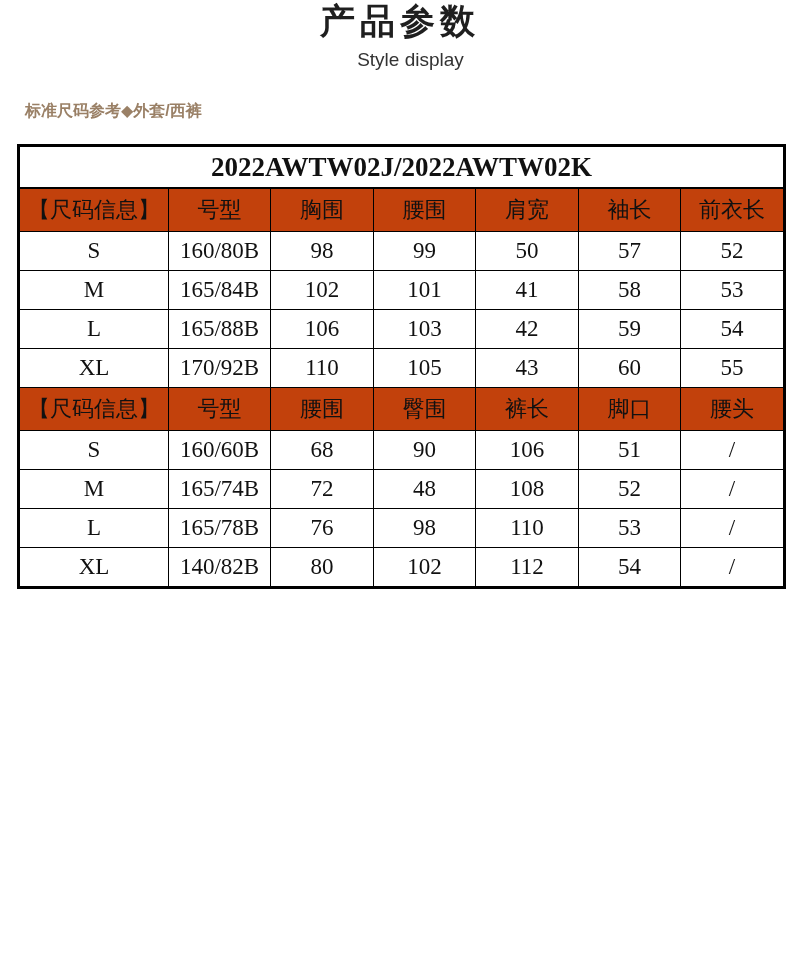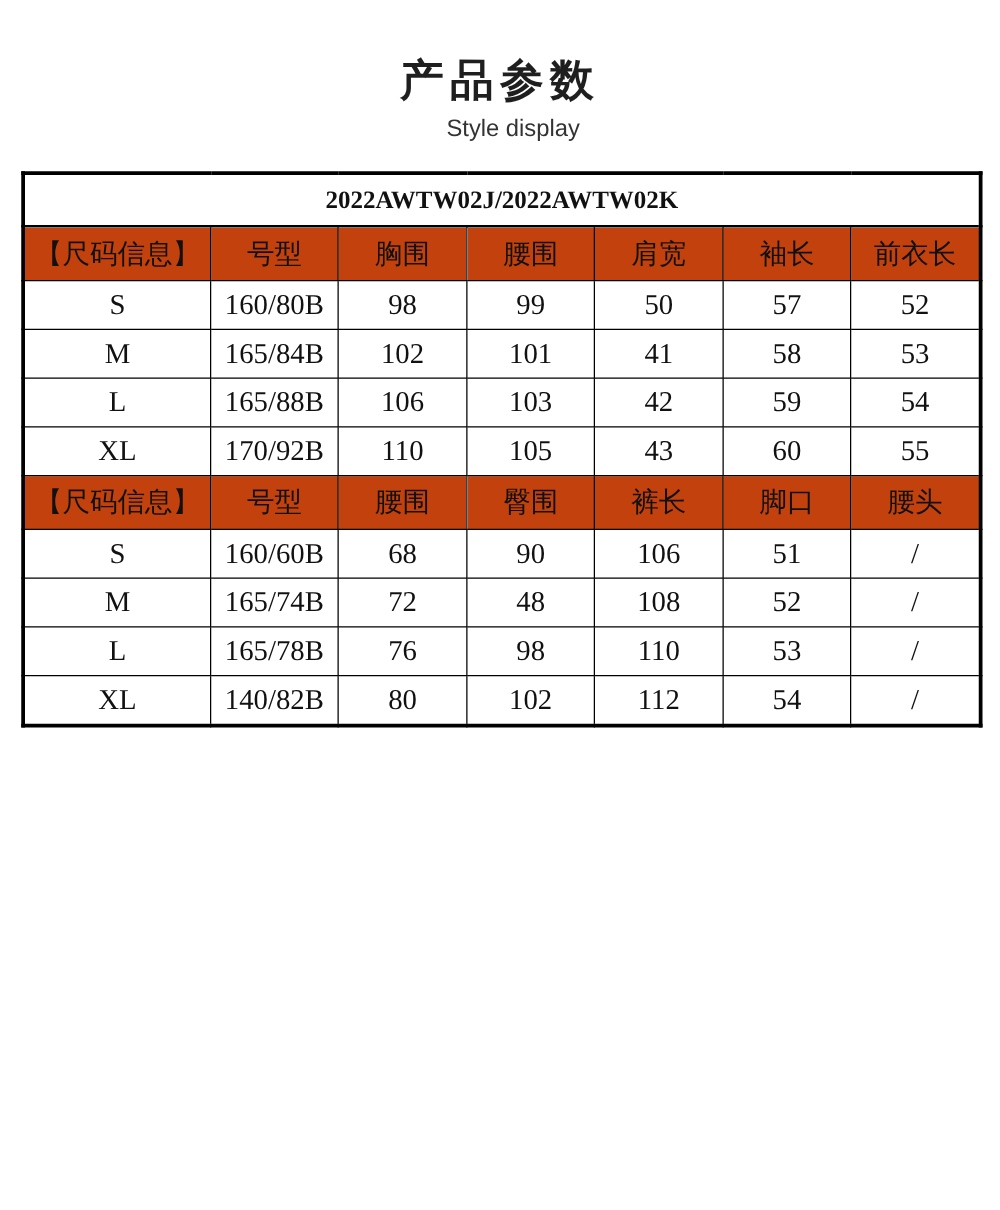--- a/index.html
+++ b/index.html
@@ -7,21 +7,20 @@
     padding: 0;
     background: #ffffff;
   }
   body {
     width: 800px;
     height: 968px;
     overflow: hidden;
   }
   .page {
     width: 800px;
-    padding-top: 44px;
     box-sizing: border-box;
   }
   .title {
     margin: 0;
     text-align: center;
     font-family: "Liberation Sans", "DejaVu Sans", sans-serif;
     font-size: 35px;
     line-height: 42px;
     font-weight: 600;
     letter-spacing: 5px;
@@ -55,21 +54,21 @@
   table.size-table td {
     border: 1px solid #000000;
     text-align: center;
     vertical-align: middle;
     padding: 0;
     overflow: hidden;
     white-space: nowrap;
   }
   .model-cell {
     height: 40px;
-    font-size: 20px;
+    font-size: 27px;
     font-weight: bold;
     border-bottom-width: 2px !important;
   }
   .head-row td {
     height: 42px;
     background: #c2410c;
     font-size: 22px;
     border-top-width: 2px;
     border-bottom-width: 2px;
   }
@@ -86,20 +85,21 @@
 </style>
 </head>
 <body>
 
 <div class="page">
 
   <h1 class="title">产品参数</h1>
 
   <div class="subtitle">Style display</div>
 
+  <div class="category">标准尺码参考◆外套/西裤</div>
 
   <table class="size-table">
     <colgroup>
       <col style="width:150px">
       <col style="width:102px">
       <col style="width:103px">
       <col style="width:102px">
       <col style="width:103px">
       <col style="width:102px">
       <col style="width:104px">

